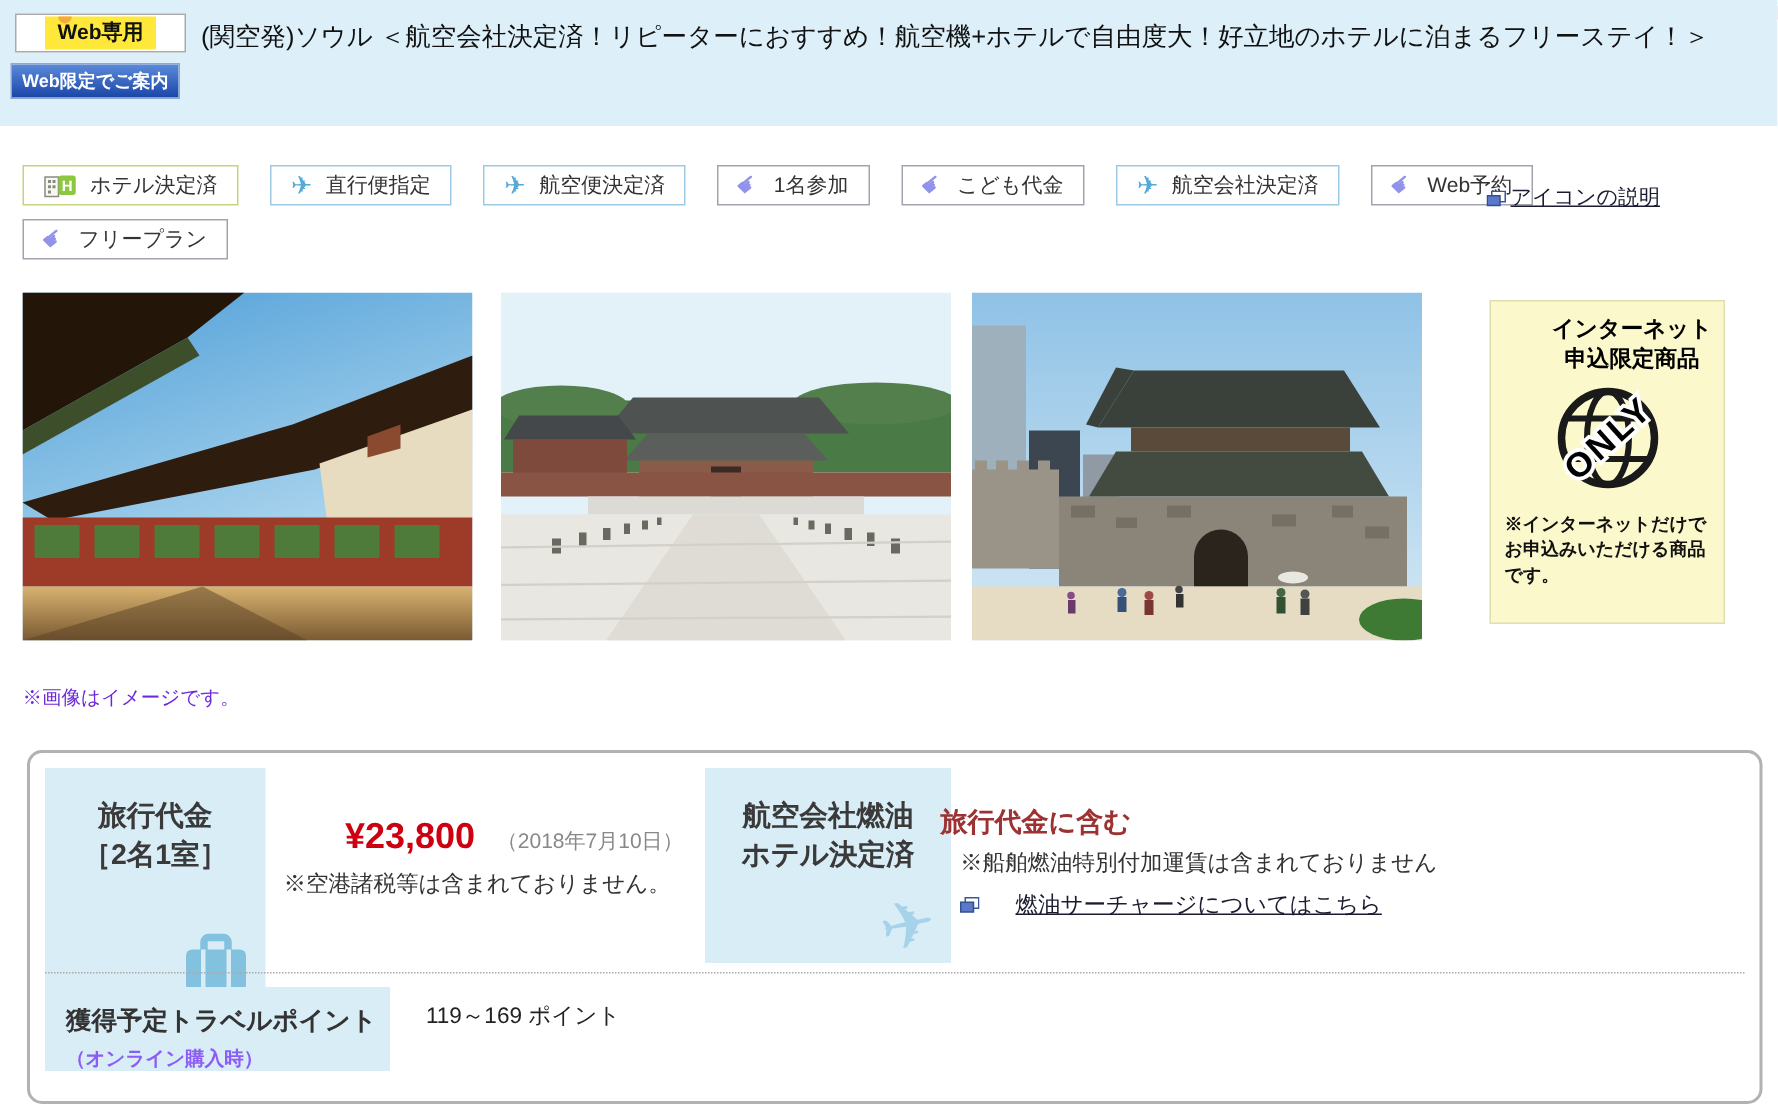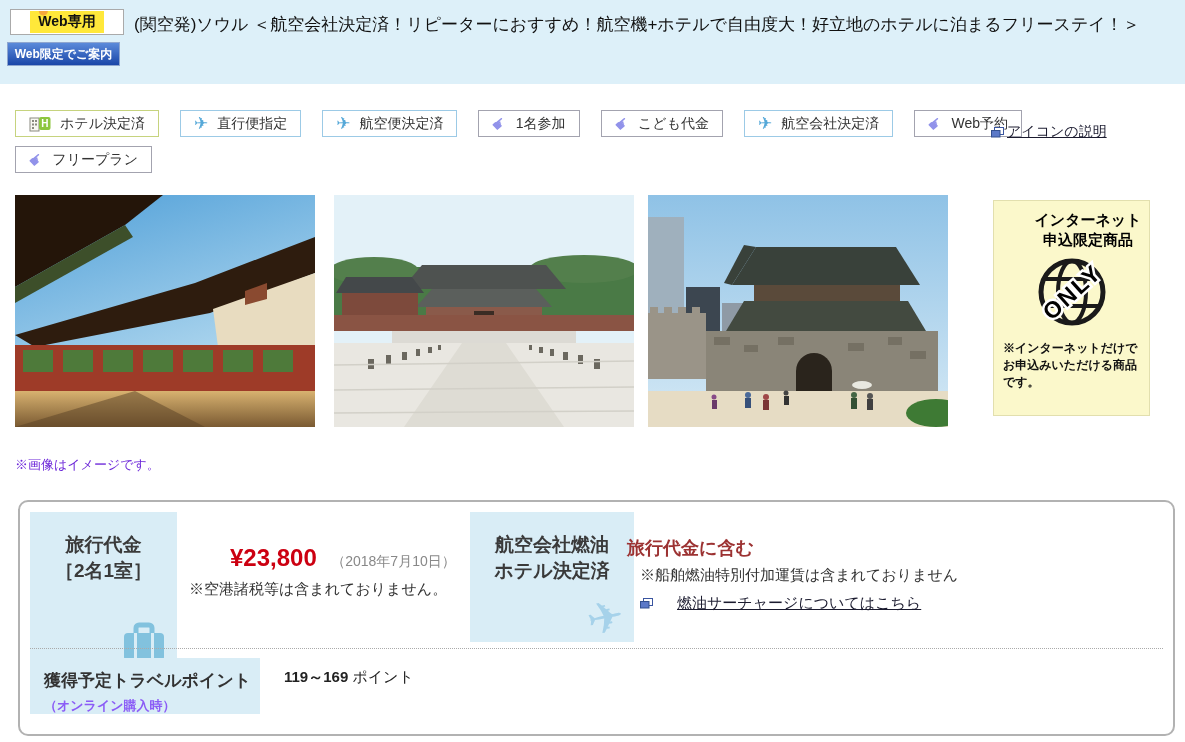--- a/index.html
+++ b/index.html
@@ -59,21 +59,21 @@
   .price-note{position:absolute;left:169px;top:78px;font-size:15px;color:#333;}
   .fuel-included{position:absolute;left:607px;top:34px;color:#9c3232;font-weight:bold;font-size:18px;}
   .fuel-note{position:absolute;left:620px;top:64px;font-size:15px;color:#333;}
   .link-row{display:flex;gap:5px;align-items:center;font-size:15px;}
   .fuel-link-row{position:absolute;left:620px;top:92px;gap:24px;}
   .dotted-sep{position:absolute;left:10px;right:10px;top:146px;border-top:1px dotted #aaa;}
   .points-cell{left:10px;top:156px;width:230px;height:56px;padding:11px 0 0 14px;text-align:left;}
   .points-title{font-weight:bold;font-size:17px;color:#333;}
   .points-sub{font-weight:bold;font-size:13px;color:#8b5cf6;margin-top:5px;}
   .points-value-row{position:absolute;left:264px;top:166px;font-size:15px;color:#222;}
-  .points-value{font-weight:bold;}
+  .points-value{font-weight:normal;}
   .points-links{position:absolute;left:264px;top:194px;display:flex;gap:26px;}
 </style>
 </head>
 <body>
 
 <div class="canvas">
 
   <div class="topbar"></div>
 
   <div class="header">

